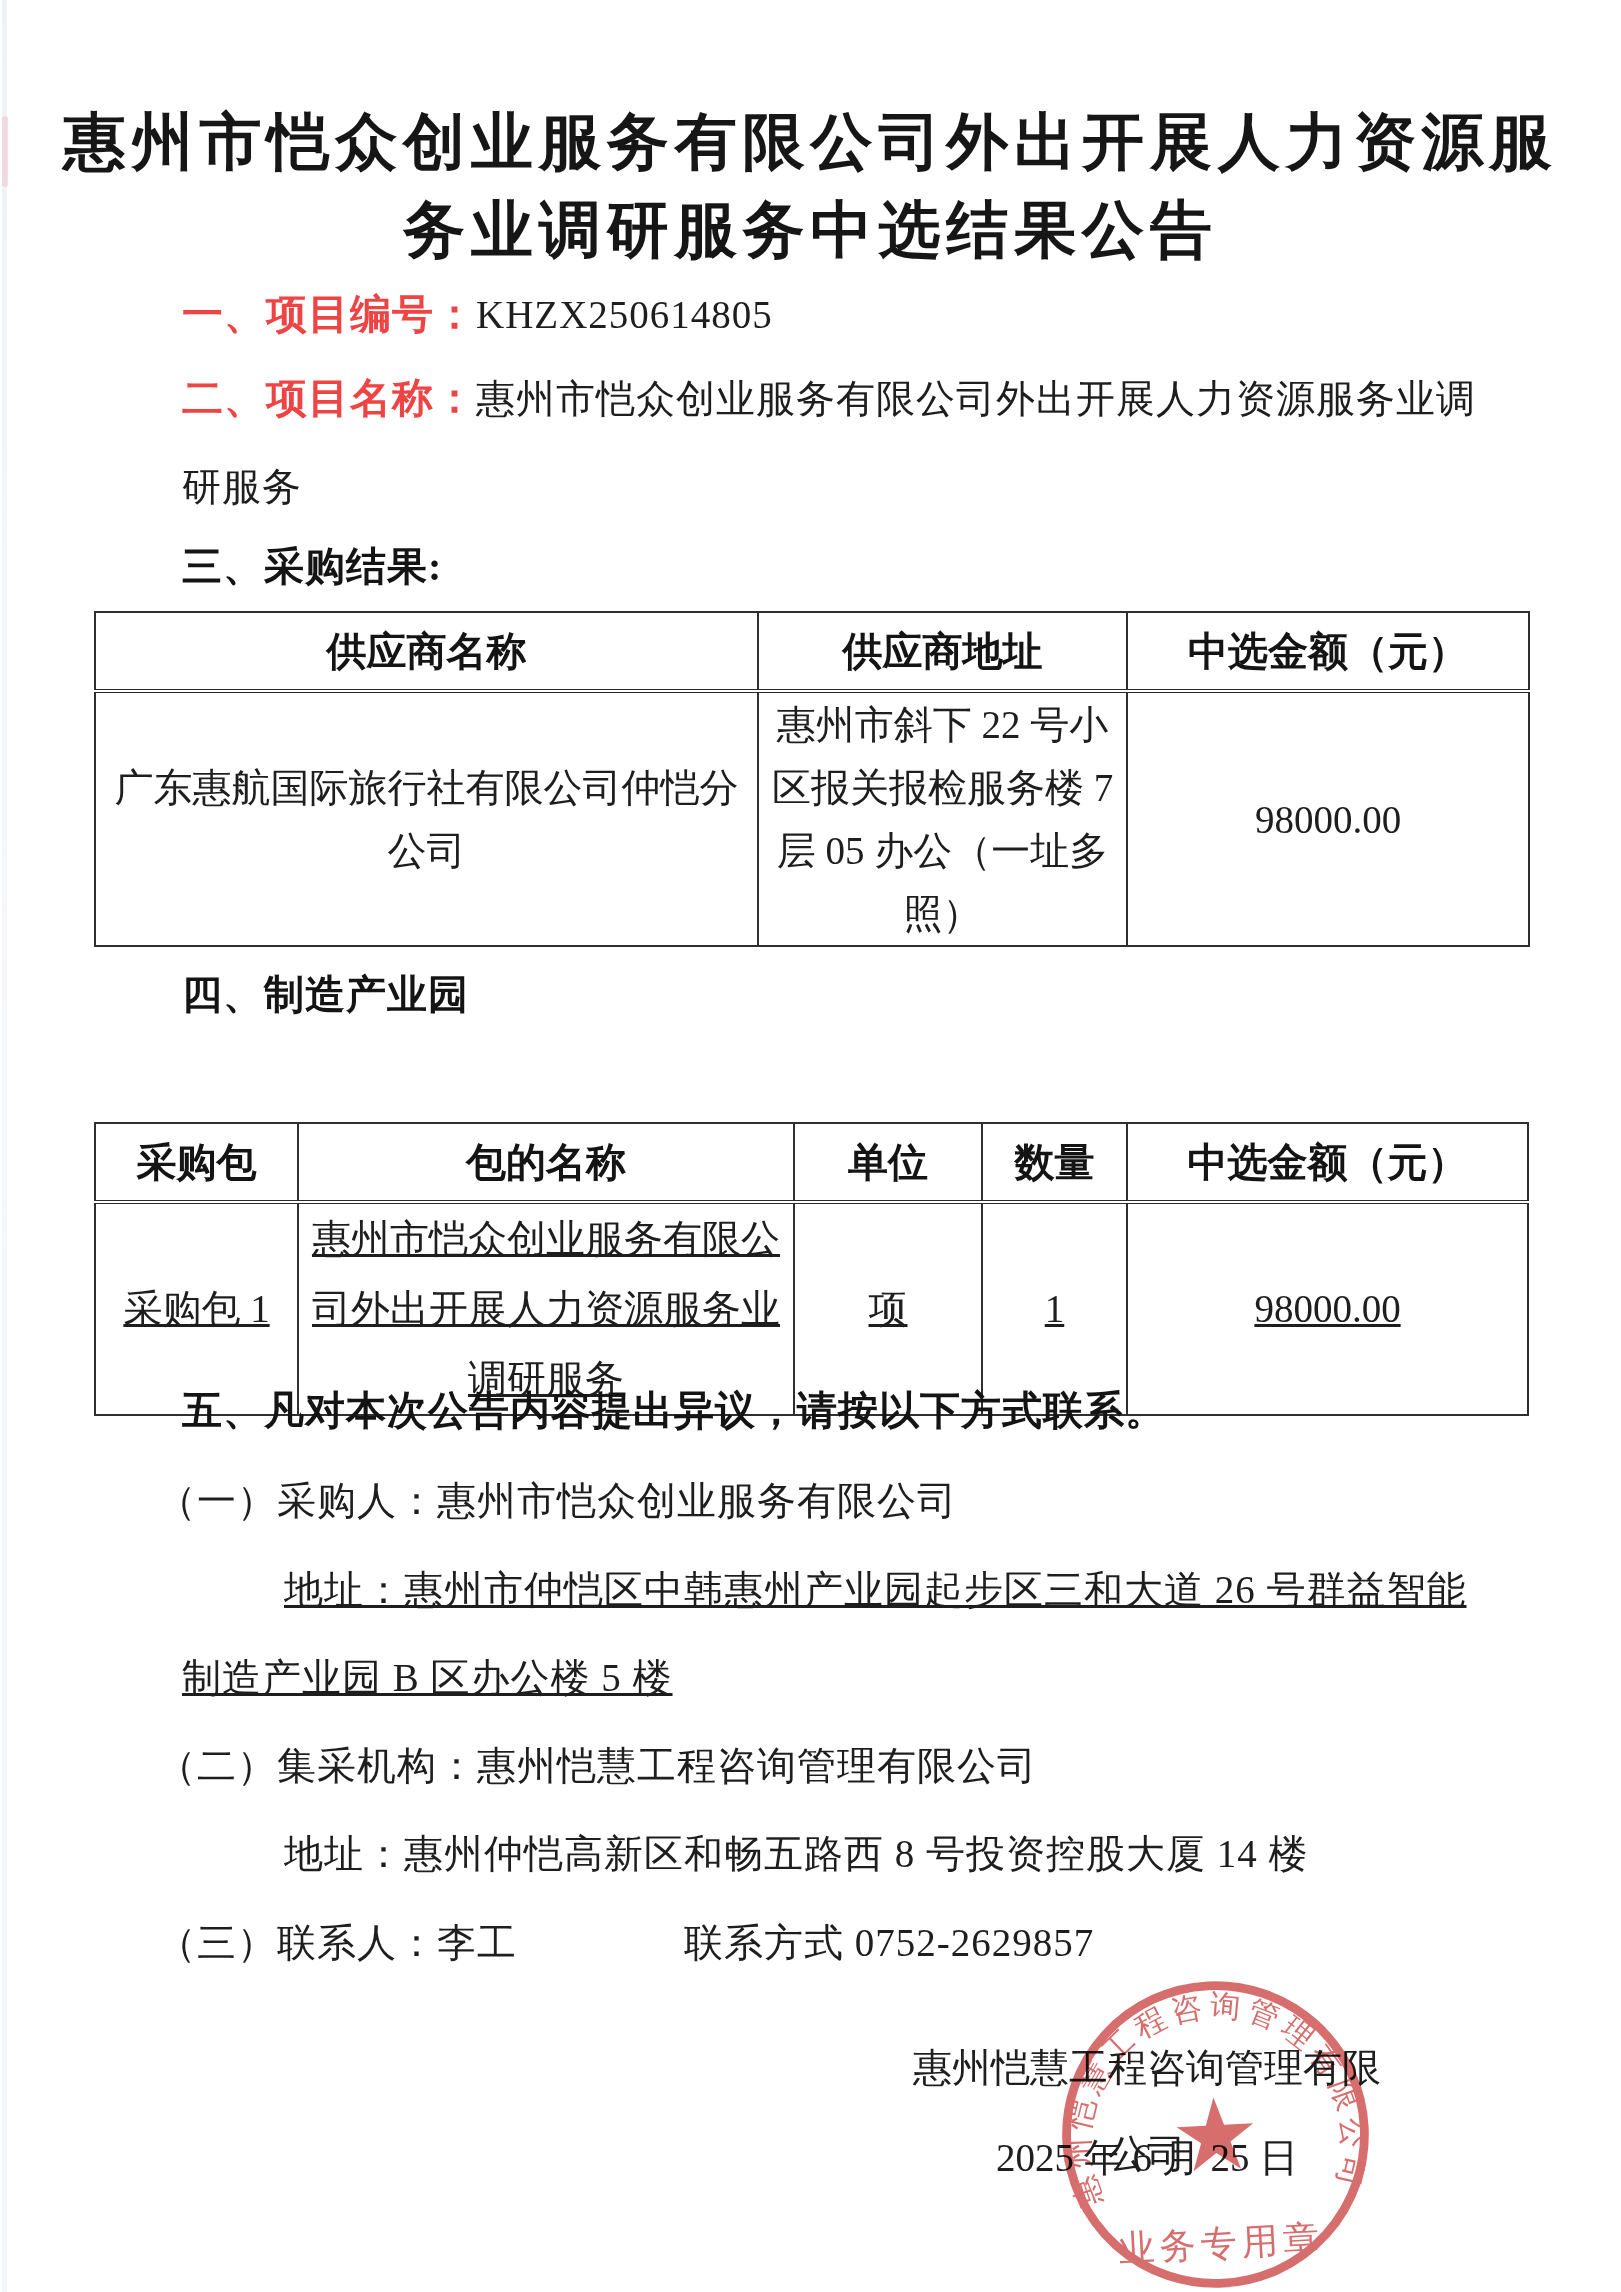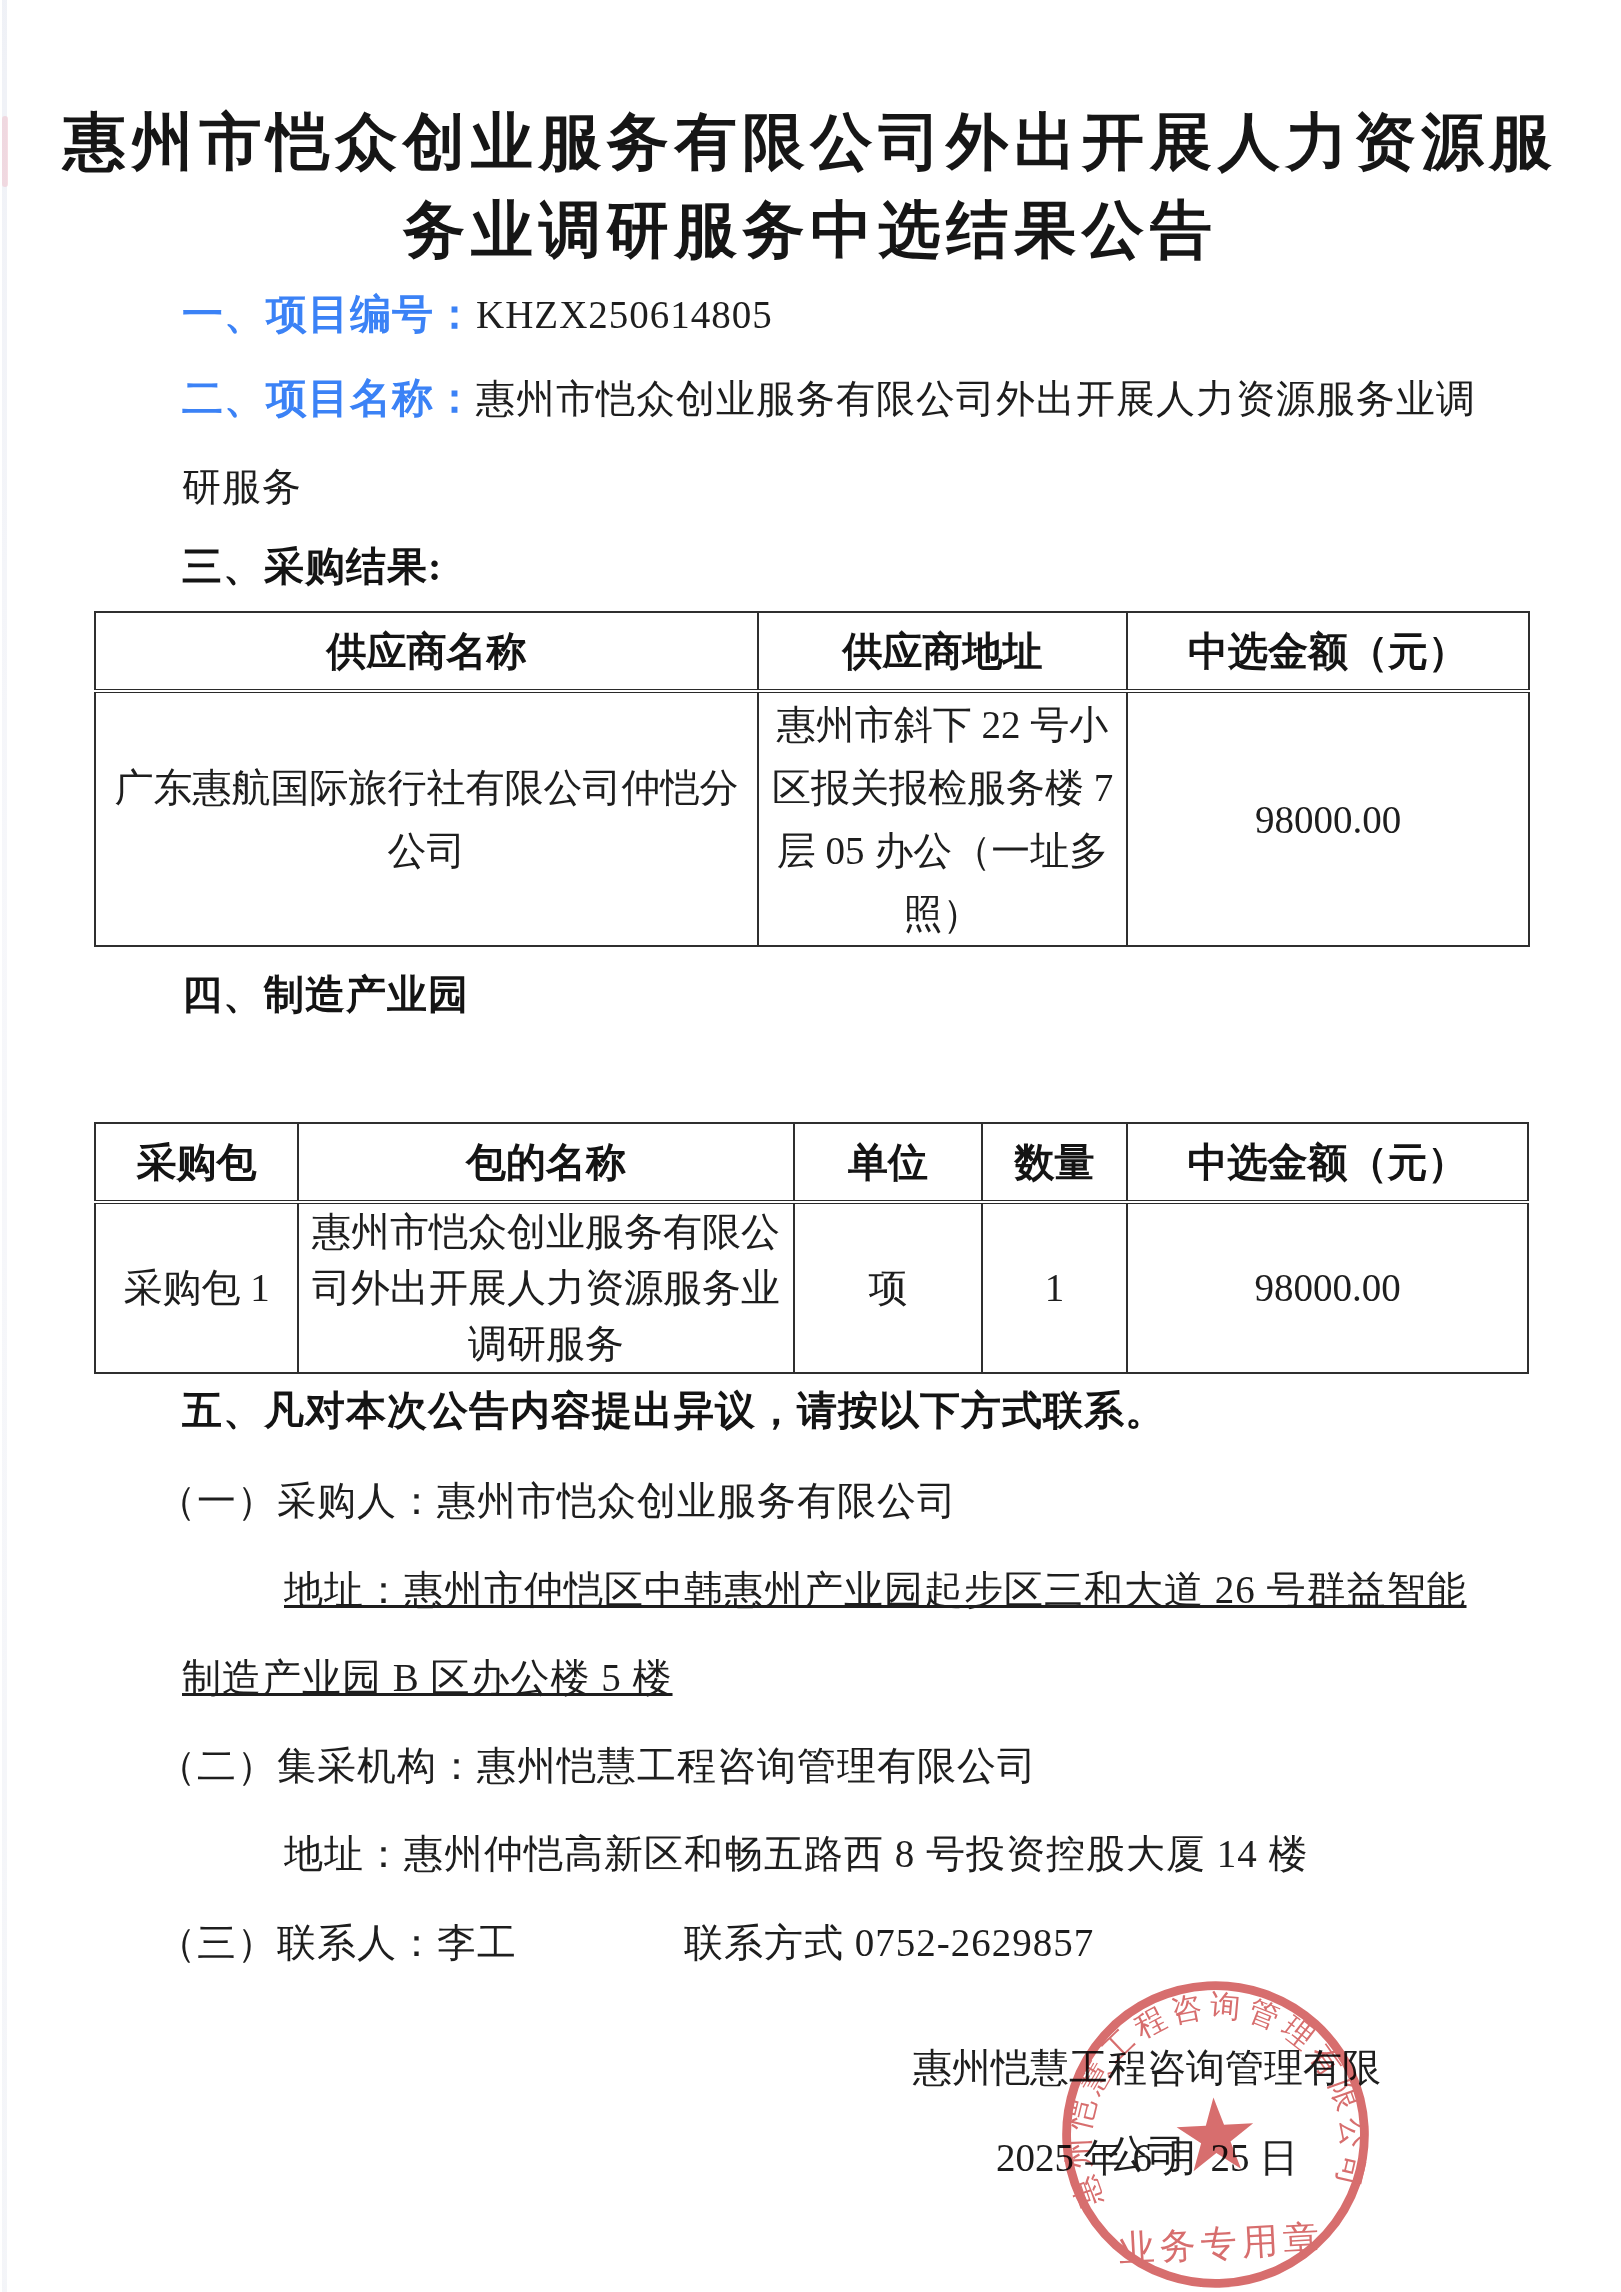--- a/index.html
+++ b/index.html
@@ -17,34 +17,34 @@
     background:linear-gradient(180deg,#e7eaf2 0%,#f2f3f8 40%,#eef0f5 100%);opacity:.65;}
   .scan-pink{position:absolute;left:2px;top:116px;width:5.9px;height:71px;background:#efc2cd;opacity:.55;border-radius:2.9px;}
 
   .title{
     position:absolute;top:98px;left:0;right:0;
     text-align:center;font-weight:bold;
     font-size:62px;line-height:88px;letter-spacing:5.9px;
     color:#161616;
   }
   .line{position:absolute;left:182px;right:94px;font-size:39px;line-height:88px;letter-spacing:1px;}
-  .lbl{font-weight:bold;font-size:41px;color:#3b82f6;}
+  .lbl{font-weight:bold;font-size:41px;color:#ef4444;}
   .hd{font-weight:bold;font-size:40px;color:#141414;}
   .addr-indent{text-indent:102px;}
   .spacer{display:inline-block;width:167px;}
 
   table{position:absolute;left:94px;width:1433px;border-collapse:collapse;table-layout:fixed;
         font-size:39px;color:#1e1e1e;}
   table,th,td{border:2px solid #2f2f2f;}
   table{border:2.9px solid #2a2a2a;}
   th{font-weight:bold;font-size:40px;color:#141414;height:76px;vertical-align:middle;
      border-bottom:4.9px double #2a2a2a;padding:0 22px;}
   td{text-align:center;vertical-align:middle;padding:0 3.9px;}
   .t1 td{height:251px;line-height:63px;}
-  .t2 td{height:155px;line-height:56px;}
+  .t2 td{height:155px;line-height:70px;text-decoration:underline;}
   .amount{font-size:39px;letter-spacing:0;border-radius:18px;}
 
   .footer-company{position:absolute;top:2025px;left:912px;width:470px;
     text-align:center;font-size:39px;line-height:86px;letter-spacing:0;}
   .footer-date{position:absolute;top:2115px;left:912px;width:470px;
     text-align:center;font-size:39px;line-height:86px;}
 
   .seal{position:absolute;left:1047px;top:1966px;width:337px;height:337px;
     mix-blend-mode:multiply;opacity:.82;transform:rotate(-3deg);}
 </style>

